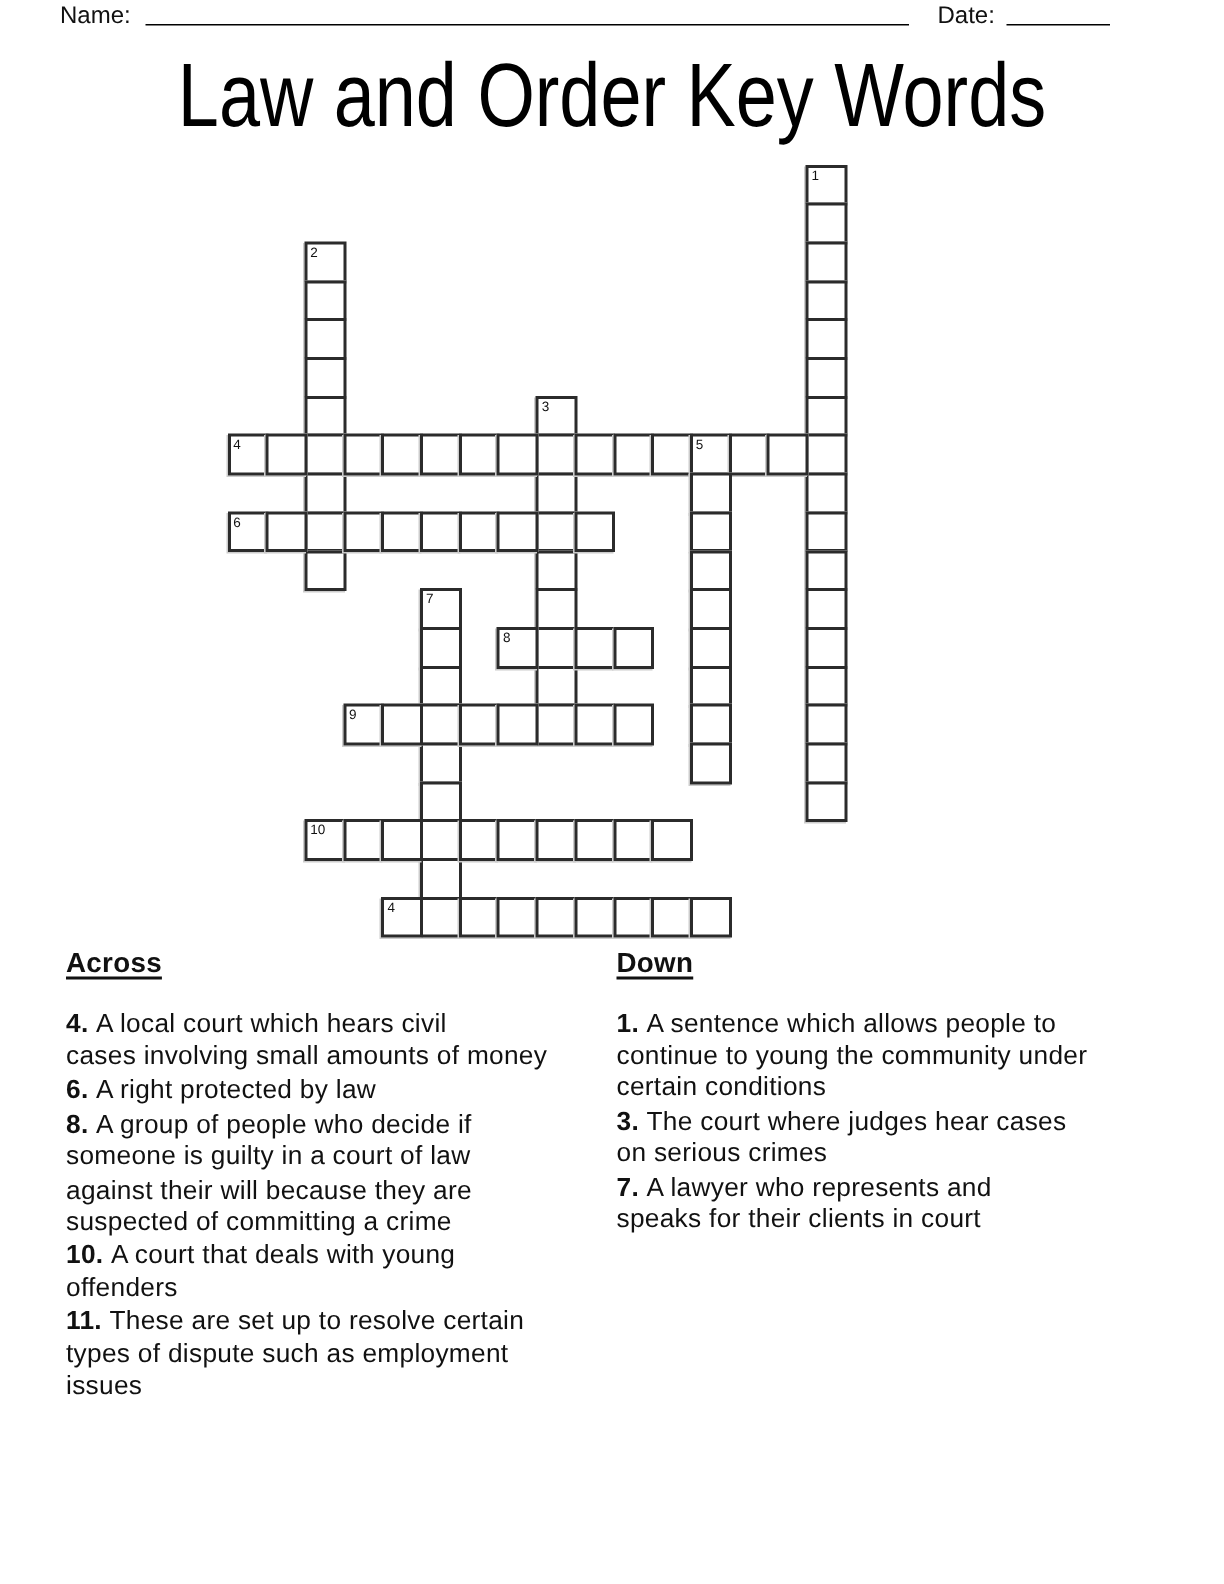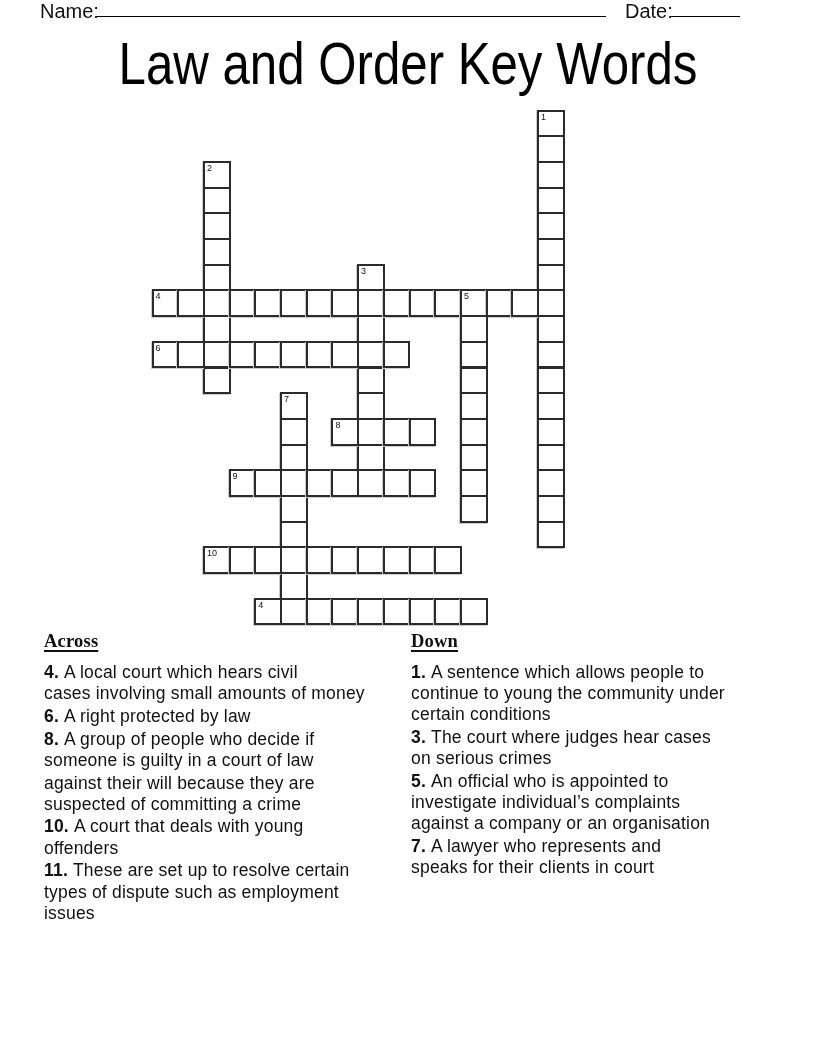--- a/index.html
+++ b/index.html
@@ -1,21 +1,21 @@
 <!DOCTYPE html>
 <html><head>
 <meta charset="utf-8">
 <style>
   html,body{margin:0;padding:0;background:#fff;}
   .page{
     position:relative;width:816px;height:1056px;background:var(--paper,#fff);
     font-family:"Liberation Sans",sans-serif;color:var(--ink,#111);overflow:hidden;
   }
   
-  .hdr-label{position:absolute;top:2px;font-size:20px;line-height:18px;color:var(--ink,#111);}
+  .hdr-label{position:absolute;top:2px;font-size:16px;line-height:18px;color:var(--ink,#111);}
   .fill-line{position:absolute;top:16px;height:0;border-bottom:1.5px solid #000;}
   
   .title{
     position:absolute;left:0;right:0;top:32px;margin:0;text-align:center;
     font-size:60px;line-height:64px;font-weight:normal;color:#000;
     transform:scaleX(0.82);
   }
   
   .grid{position:absolute;left:0;top:0;width:100%;height:100%;}
   .cell{
@@ -26,22 +26,22 @@
   .cellnum{
     position:absolute;top:0;left:2px;font-size:9px;line-height:10px;
     color:var(--ink,#111);font-weight:normal;
   }
   
   .clue-col{
     position:absolute;top:631px;font-size:17.5px;line-height:21.2px;
     letter-spacing:0.2px;white-space:nowrap;color:var(--ink,#111);
   }
   .clue-heading{
-    font-weight:bold;font-size:18.5px;line-height:21px;margin-bottom:10px;
-    text-decoration:underline;text-decoration-thickness:2px;text-underline-offset:3px;font-family:Liberation Serif, serif;
+    font-weight:bold;font-size:18.5px;line-height:21px;margin-bottom:20px;
+    text-decoration:underline;text-decoration-thickness:2px;text-underline-offset:3px;
   }
   .clue{margin-bottom:1.5px;}
   .clue-num{font-weight:bold;margin-right:5px;}
 </style>
 </head>
 <body>
 
 <div class="page" style="--paper: #ffffff; --ink: #111111; --grid-line: #2b2b2b; --cell-fill: #ffffff; --grid-shadow: #cccccc;">
 
   <span class="hdr-label" style="left:40px">Name:</span>
@@ -212,24 +212,19 @@
         <div class="clue">
           <div class="clue-line"><span class="clue-num">1.</span>A sentence which allows people to</div>
           <div class="clue-line">continue to young the community under</div>
           <div class="clue-line">certain conditions</div>
         </div>
         <div class="clue">
           <div class="clue-line"><span class="clue-num">3.</span>The court where judges hear cases</div>
           <div class="clue-line">on serious crimes</div>
         </div>
         <div class="clue">
-          <div class="clue-line"><span class="clue-num">5.</span>An official who is appointed to</div>
-          <div class="clue-line">investigate individual’s complaints</div>
-          <div class="clue-line">against a company or an organisation</div>
-        </div>
-        <div class="clue">
           <div class="clue-line"><span class="clue-num">7.</span>A lawyer who represents and</div>
           <div class="clue-line">speaks for their clients in court</div>
         </div>
       </div>
   </div>
 
 </div>
 
 </body></html>

